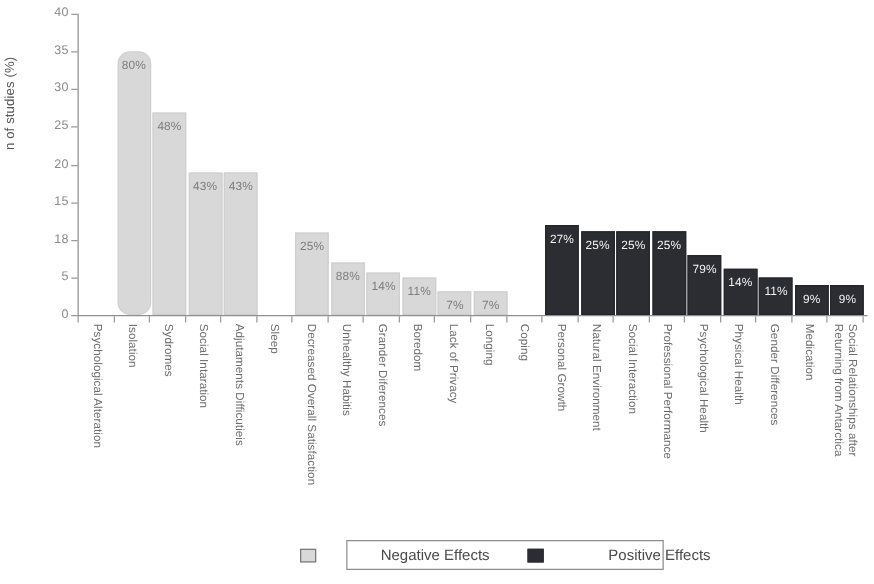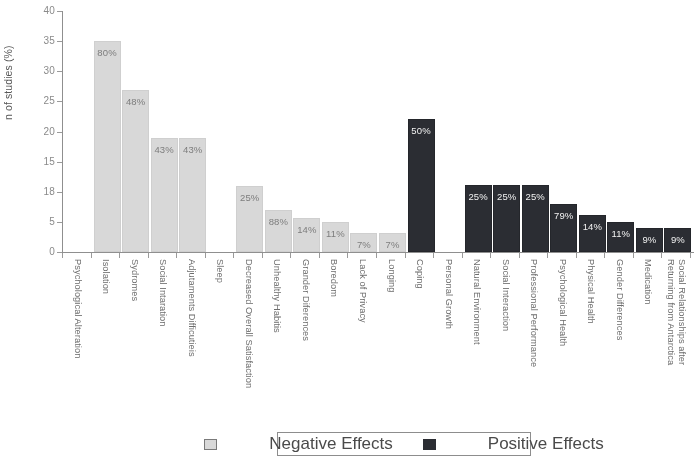--- a/index.html
+++ b/index.html
@@ -154,21 +154,21 @@
   }
   .legend-swatch {
     width: 13px;
     height: 11px;
     box-sizing: border-box;
     display: block;
   }
   .legend-swatch.neg { background: #d9d9d9; border: 1px solid #7a7a7a; }
   .legend-swatch.pos { background: #2b2d33; border: 1px solid #2b2d33; }
   .legend-label {
-    font-size: 17px;
+    font-size: 12px;
     color: #4a4a4a;
     white-space: nowrap;
     padding-left: 44px;
   }
 </style>
 </head>
 <body>
 
 <div id="chart-root">
 
@@ -193,21 +193,21 @@
       <div class="y-tick-mark" style="top: 221.875px;"></div>
       <div class="y-tick" style="top: 246px;">0</div>
       <div class="y-tick-mark" style="top: 252px;"></div>
     </div>
 
   <div class="axis-line-v"></div>
   <div class="axis-line-h"></div>
 
   <div class="bars-layer" id="bars-layer">
       <div class="x-tick-mark" style="left: 62px;"></div>
-      <div class="bar neg" style="left: 93.5455px; width: 27px; height: 210.875px;">
+      <div class="bar neg" style="left: 93.5455px; width: 27px; height: 210.875px; border-radius: 10px;">
         <div class="bar-value">80%</div>
       </div>
       <div class="x-tick-mark" style="left: 91px;"></div>
       <div class="bar neg" style="left: 122.091px; width: 27px; height: 162px;">
         <div class="bar-value">48%</div>
       </div>
       <div class="x-tick-mark" style="left: 119px;"></div>
       <div class="bar neg" style="left: 150.636px; width: 27px; height: 114.475px;">
         <div class="bar-value">43%</div>
       </div>
@@ -234,24 +234,24 @@
       </div>
       <div class="x-tick-mark" style="left: 319px;"></div>
       <div class="bar neg" style="left: 350.455px; width: 27px; height: 19.28px;">
         <div class="bar-value">7%</div>
       </div>
       <div class="x-tick-mark" style="left: 347px;"></div>
       <div class="bar neg" style="left: 379px; width: 27px; height: 19.28px;">
         <div class="bar-value">7%</div>
       </div>
       <div class="x-tick-mark" style="left: 376px;"></div>
-      <div class="bar pos" style="left: 407.545px; width: 27px; height: 132.55px;">
-        <div class="bar-value">50%</div>
-      </div>
       <div class="x-tick-mark" style="left: 405px;"></div>
+      <div class="bar pos" style="left: 436.091px; width: 27px; height: 72.3px;">
+        <div class="bar-value">27%</div>
+      </div>
       <div class="x-tick-mark" style="left: 433px;"></div>
       <div class="bar pos" style="left: 464.636px; width: 27px; height: 66.8775px;">
         <div class="bar-value">25%</div>
       </div>
       <div class="x-tick-mark" style="left: 462px;"></div>
       <div class="bar pos" style="left: 493.182px; width: 27px; height: 66.8775px;">
         <div class="bar-value">25%</div>
       </div>
       <div class="x-tick-mark" style="left: 490px;"></div>
       <div class="bar pos" style="left: 521.727px; width: 27px; height: 66.8775px;">

